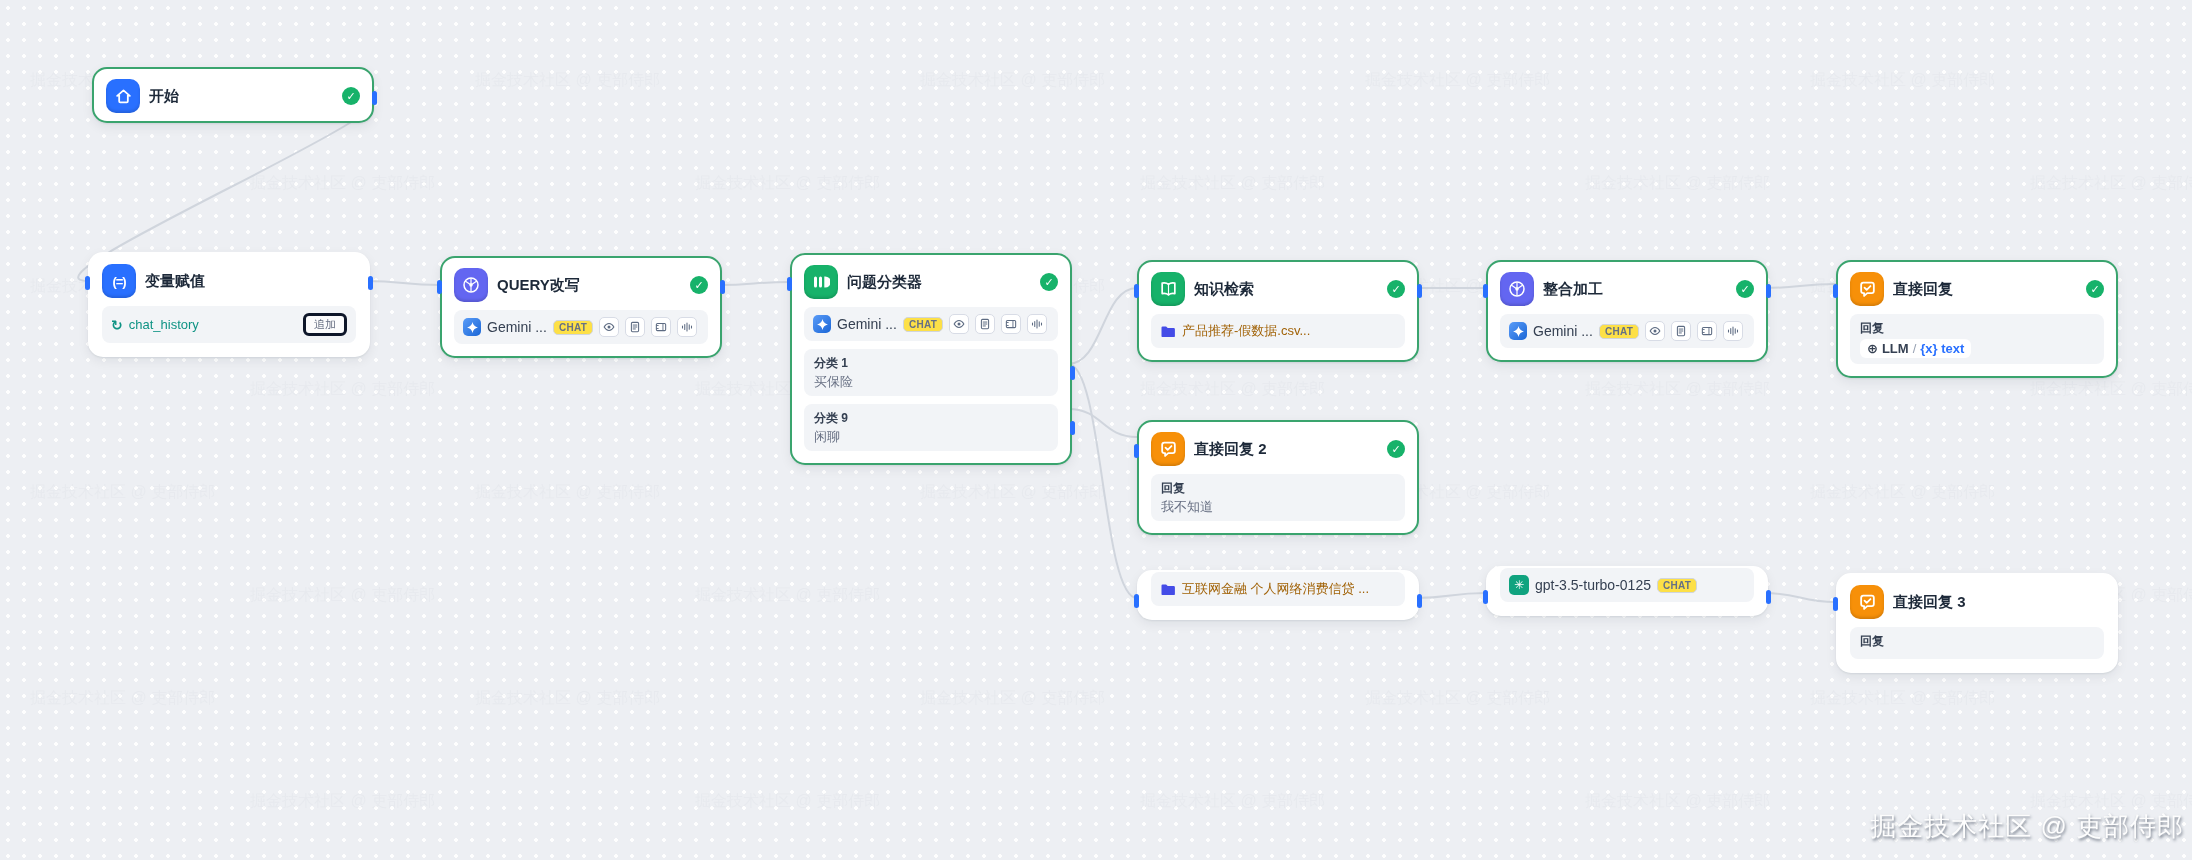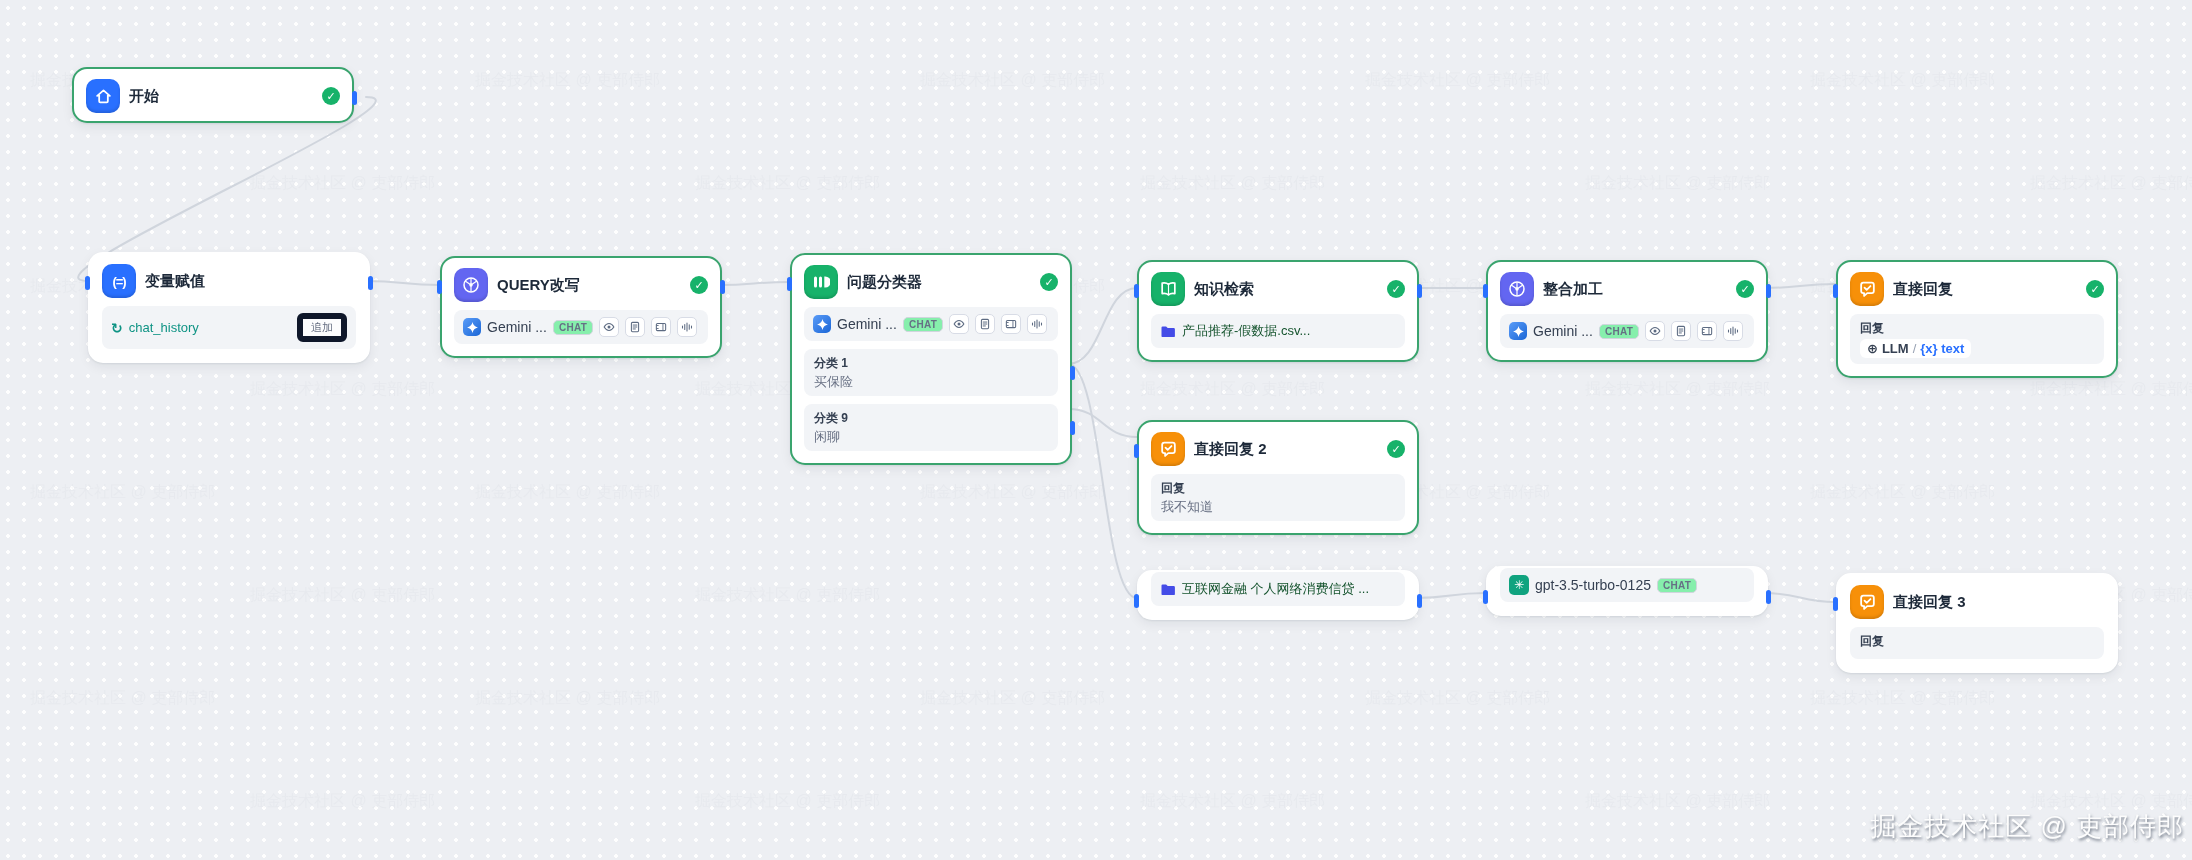--- a/index.html
+++ b/index.html
@@ -34,43 +34,43 @@
   }
   .node-body{padding:0 12px 12px;display:flex;flex-direction:column;gap:8px;}
   .row{
     background:#f2f4f7;border-radius:8px;padding:7px 9px;
     display:flex;align-items:center;gap:6px;position:relative;
     font-size:13px;color:#354052;min-height:20px;
   }
   .model-name{font-size:14px;font-weight:500;color:#354052;white-space:nowrap;}
   .badge{
     font-size:10px;font-weight:600;color:#667085;letter-spacing:.3px;flex:none;
-    border:1px solid #d0d5dd;background:#86efac;border-radius:5px;padding:1px 5px;
+    border:1px solid #d0d5dd;background:#fde047;border-radius:5px;padding:1px 5px;
   }
   .cap{
     width:18px;height:18px;border-radius:5px;flex:none;
     border:1px solid #d8dce6;background:#fff;
     display:flex;align-items:center;justify-content:center;
   }
   .chip{width:18px;height:18px;border-radius:5px;flex:none;display:flex;align-items:center;justify-content:center;}
   .chip.gemini{background:linear-gradient(135deg,#5a9cf8,#1b66d6);}
   .chip.openai{width:20px;height:20px;background:#10a37f;color:#fff;font-size:12px;}
   .block{display:block;padding:6px 10px;}
   .cat-label,.reply-label{font-size:12px;font-weight:700;color:#354052;line-height:16px;}
   .cat-value,.reply-text{font-size:13px;color:#676f83;margin-top:2px;line-height:17px;}
   .var-pill{
     display:inline-flex;align-items:center;gap:4px;background:#fff;border-radius:6px;
     padding:2px 7px;margin-top:3px;font-size:13px;font-weight:600;color:#354052;
   }
   .var-slash{color:#98a2b3;font-weight:400;}
   .var-field{color:#2970ff;font-weight:600;}
-  .kb-text{color:#14532d;font-size:13px;white-space:nowrap;overflow:hidden;}
+  .kb-text{color:#a16207;font-size:13px;white-space:nowrap;overflow:hidden;}
   .var-name{color:#0e9384;font-size:13px;font-weight:500;flex:1;}
   .append-badge{
-    font-size:11px;color:#676f83;border:6px solid #0f172a;border-radius:6px;
+    font-size:11px;color:#676f83;border:3px solid #0f172a;border-radius:6px;
     padding:1px 8px;background:rgba(255,255,255,.75);flex:none;
   }
   .handle{position:absolute;width:5px;height:14px;border-radius:2.5px;background:#2970ff;}
   .handle.left{left:-5px;top:22px;}
   .handle.right{right:-5px;top:22px;}
   .cat-handle{
     position:absolute;right:-17px;top:50%;transform:translateY(-50%);
     width:5px;height:14px;border-radius:2.5px;background:#2970ff;
   }
   .watermark{
@@ -129,21 +129,21 @@
       <path d="M366 281 C403 281 403 285 440 285" fill="none" stroke="#d0d5dd" stroke-width="2" stroke-linecap="round"></path>
       <path d="M718 285 C754 285 754 282 790 282" fill="none" stroke="#d0d5dd" stroke-width="2" stroke-linecap="round"></path>
       <path d="M1068 364 C1103 364 1102 288 1137 288" fill="none" stroke="#d0d5dd" stroke-width="2" stroke-linecap="round"></path>
       <path d="M1068 364 C1103 364 1102 598 1137 598" fill="none" stroke="#d0d5dd" stroke-width="2" stroke-linecap="round"></path>
       <path d="M1068 409 C1103 409 1102 437 1137 437" fill="none" stroke="#d0d5dd" stroke-width="2" stroke-linecap="round"></path>
       <path d="M1415 288 C1450.5 288 1450.5 288 1486 288" fill="none" stroke="#d0d5dd" stroke-width="2" stroke-linecap="round"></path>
       <path d="M1764 288 C1800 288 1800 284 1836 284" fill="none" stroke="#d0d5dd" stroke-width="2" stroke-linecap="round"></path>
       <path d="M1415 598 C1450.5 598 1450.5 593 1486 593" fill="none" stroke="#d0d5dd" stroke-width="2" stroke-linecap="round"></path>
       <path d="M1764 593 C1800 593 1800 602 1836 602" fill="none" stroke="#d0d5dd" stroke-width="2" stroke-linecap="round"></path>
     </svg>
-    <div class="node selected" style="left: 72px; top: 67px; width: 278px;">
+    <div class="node selected" style="left: 92px; top: 67px; width: 278px;">
       <div class="node-header">
     <span class="icon-tile" style="background:#2970ff">
           <svg width="19" height="19" viewBox="0 0 18 18">
             <path d="M3 8.4 L9 3.2 L15 8.4 M4.9 7.6 V13.5 a1 1 0 0 0 1 1 H12.1 a1 1 0 0 0 1-1 V7.6" fill="none" stroke="#fff" stroke-width="1.7" stroke-linecap="round" stroke-linejoin="round"></path>
           </svg>
         </span>
     <span class="node-title">开始</span>
     <span class="check">✓</span>
   </div>
       <span class="handle right"></span>

